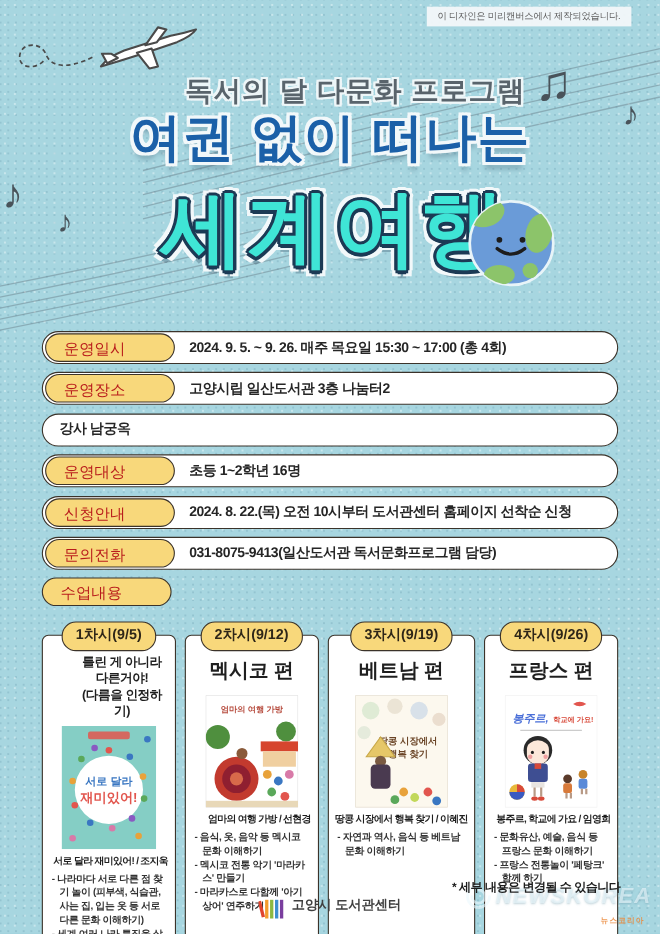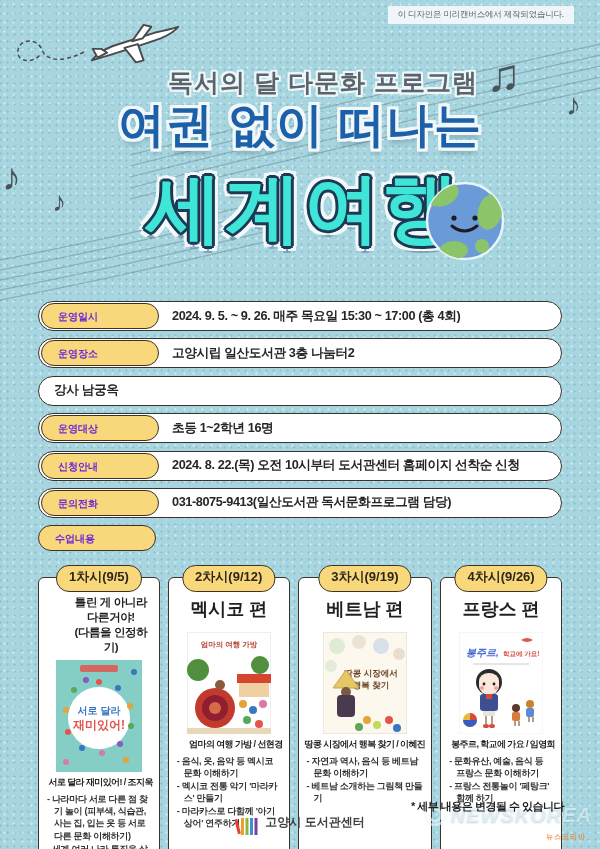--- a/index.html
+++ b/index.html
@@ -50,21 +50,21 @@
 
   .content { position:absolute; top:301px; left:38px; right:38px; z-index:4; }
   .info-row {
     display:flex; align-items:center; height:30px; background:#fff;
     border:1.6px solid #3b332a; border-radius:16px; margin-bottom:7.4px; padding:0 8px 0 2px;
     box-sizing:border-box;
   }
   .info-label {
     flex:none; width:118px; height:26px; line-height:26px; box-sizing:border-box;
     background:#f8d87b; border:1.6px solid #3b332a; border-radius:14px;
-    font-weight:bold; font-size:10px; color:#6d28d9; padding:0 16px;
+    font-weight:normal; font-size:14px; color:#b91c1c; padding:0 16px;
     text-align:justify; text-align-last:justify;
   }
   .info-value {
     font-weight:bold; font-size:12.7px; color:#262626; margin-left:13px;
     white-space:nowrap; letter-spacing:-0.4px;
   }
   .info-label.standalone { display:block; margin:2px 0 0 0; }
 
   .cards { display:flex; gap:8px; margin-top:26px; align-items:stretch; }
   .card {
@@ -273,21 +273,20 @@
             <circle cx="44" cy="88" r="4" fill="#e8a23a"></circle>
               <circle cx="54" cy="93" r="4" fill="#c2d85a"></circle>
             <circle cx="66" cy="88" r="4" fill="#e2564e"></circle>
               <circle cx="36" cy="95" r="4" fill="#5aa85a"></circle>
             <circle cx="74" cy="96" r="4" fill="#3a77c2"></circle>
           </g>
         </svg>
         <div class="book-line">땅콩 시장에서 행복 찾기 / 이혜진</div>
         <div class="bullets">
             <div class="bullet">- 자연과 역사, 음식 등 베트남 문화 이해하기</div>
-            <div class="bullet">- 베트남 소개하는 그림책 만들기</div>
           </div>
       </div>
 
       <div class="card">
         <div class="badge">4차시(9/26)</div>
         <div class="card-title big">프랑스 편</div>
         <svg class="cover" viewBox="0 0 84 102" width="84" height="102">
           <rect x="0" y="0" width="84" height="102" fill="#ffffff" stroke="#eee"></rect>
           <path d="M62 8 q6 -4 12 0 q-6 4 -12 0" fill="#e2564e"></path>
           <text x="7" y="24" font-size="10" font-weight="bold" font-style="italic" fill="#4a6fd8">봉주르,</text>

